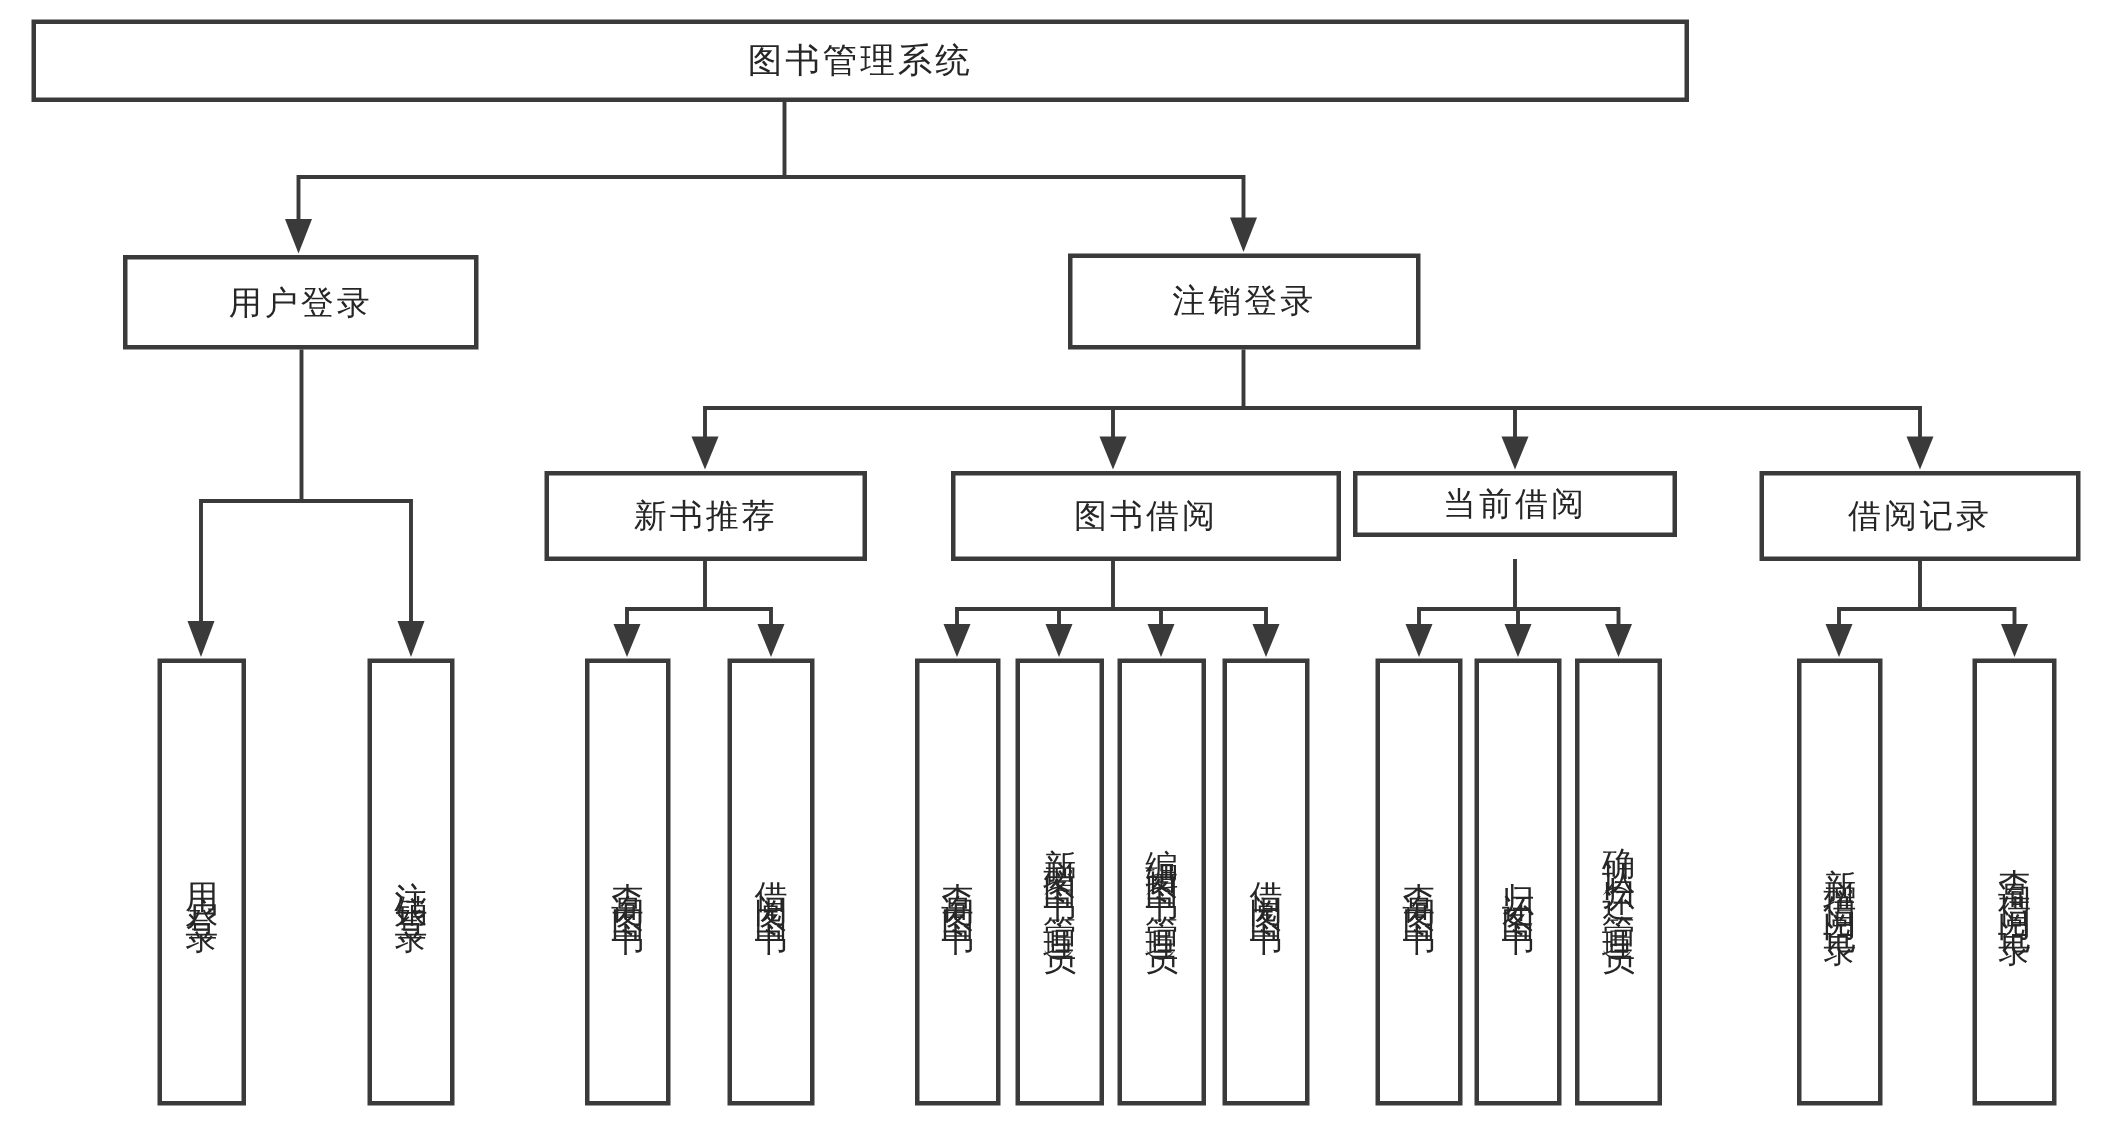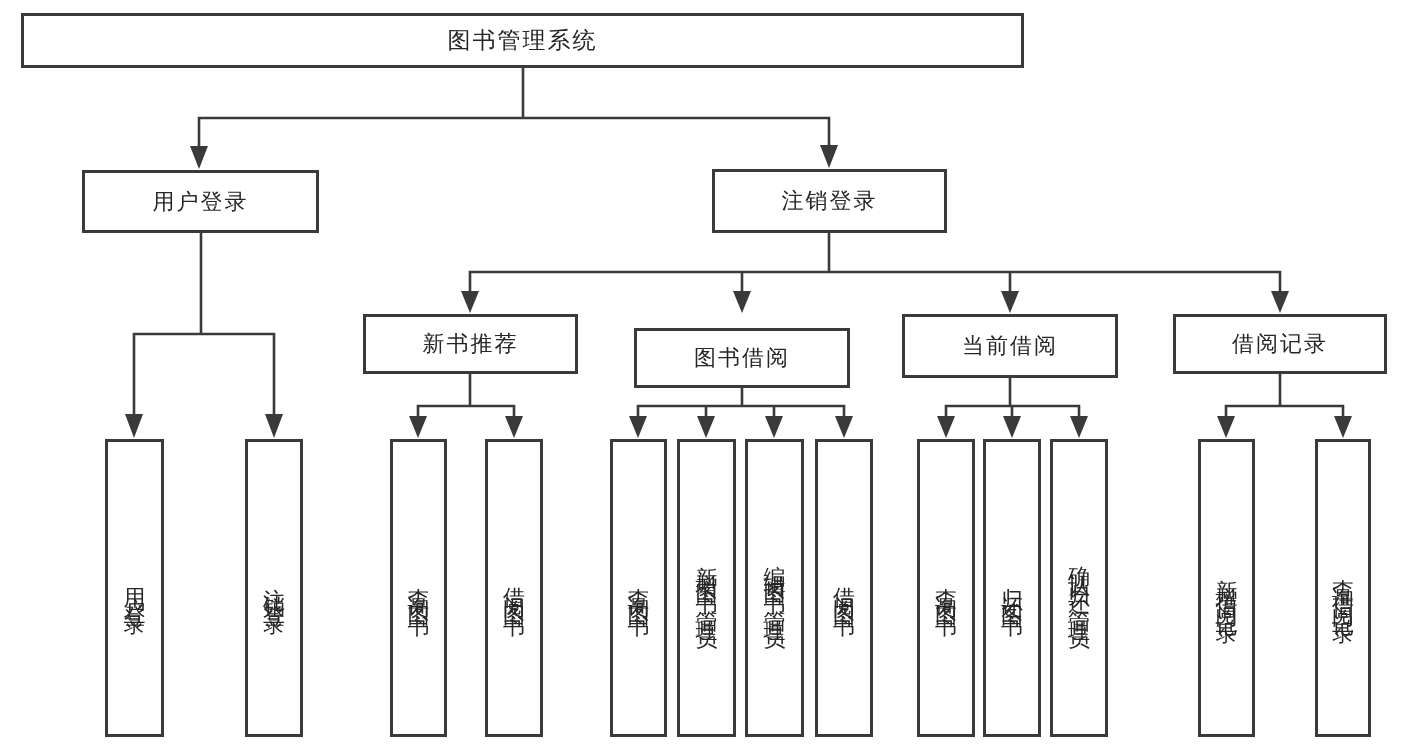--- a/index.html
+++ b/index.html
@@ -94,28 +94,28 @@
 
       <polygon points="937,416 955,416 946,438"></polygon>
       <polygon points="1003,416 1021,416 1012,438"></polygon>
       <polygon points="1070,416 1088,416 1079,438"></polygon>
 
       <polygon points="1217,416 1235,416 1226,438"></polygon>
       <polygon points="1334,416 1352,416 1343,438"></polygon>
     </g>
   </svg>
 
-  <div class="node h title" style="left:21px; top:13px; width:1003px; height:55px;">图书管理系统</div>
+  <div class="node h title" style="left:21px; top:13px; width:1105px; height:55px;">图书管理系统</div>
 
   <div class="node h" style="left:82px; top:170px; width:237px; height:63px;">用户登录</div>
   <div class="node h" style="left:712px; top:169px; width:235px; height:64px;">注销登录</div>
 
   <div class="node h" style="left:363px; top:314px; width:215px; height:60px;">新书推荐</div>
-  <div class="node h" style="left:634px; top:328px; width:216px; height:60px;">图书借阅</div>
-  <div class="node h" style="left:902px; top:314px; width:216px; height:64px;">当前借阅</div>
+  <div class="node h" style="left:634px; top:314px; width:260px; height:60px;">图书借阅</div>
+  <div class="node h" style="left:902px; top:314px; width:216px; height:44px;">当前借阅</div>
   <div class="node h" style="left:1173px; top:314px; width:214px; height:60px;">借阅记录</div>
 
   <div class="node leaf" style="left:105px; top:439px; width:59px; height:298px;">
     <span>用户登录</span>
   </div>
   <div class="node leaf" style="left:245px; top:439px; width:58px; height:298px;">
     <span>注销登录</span>
   </div>
 
   <div class="node leaf" style="left:390px; top:439px; width:57px; height:298px;">

